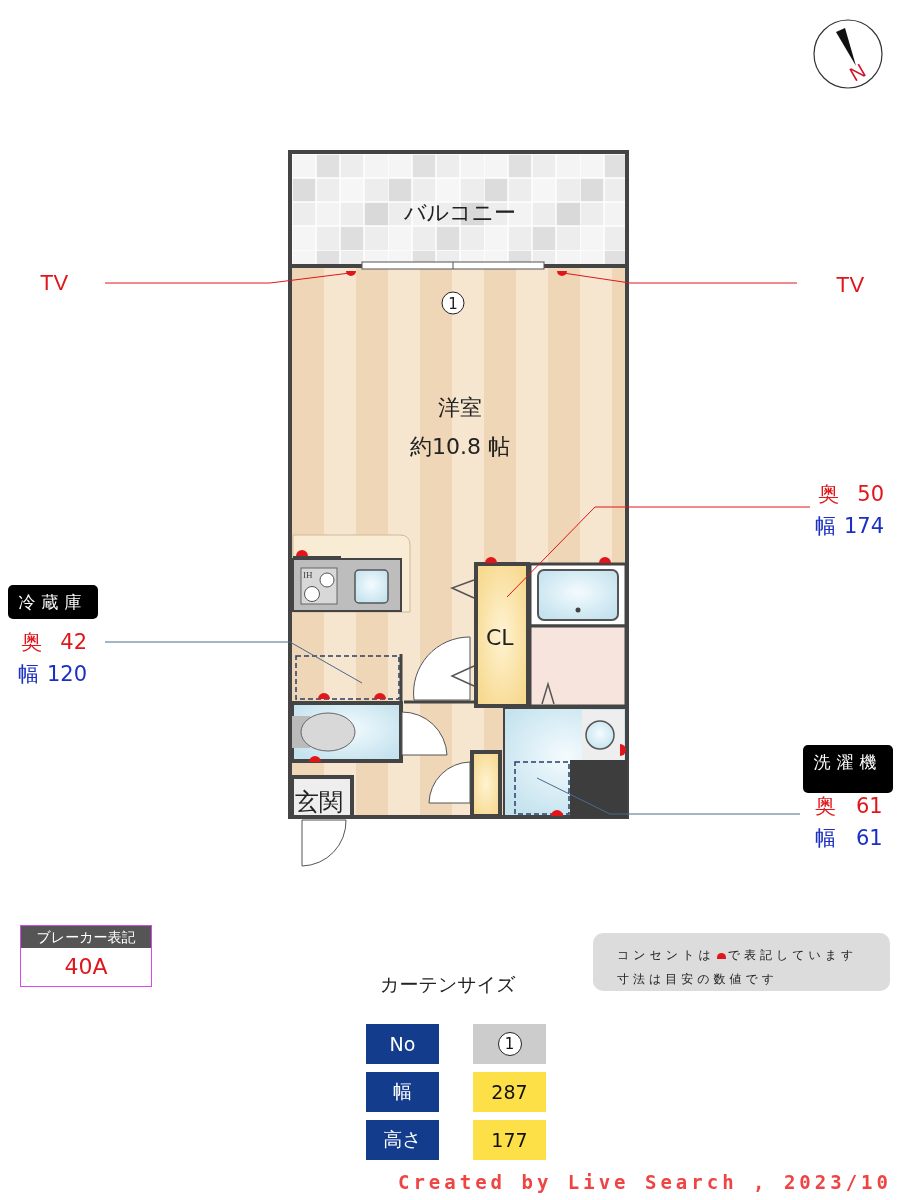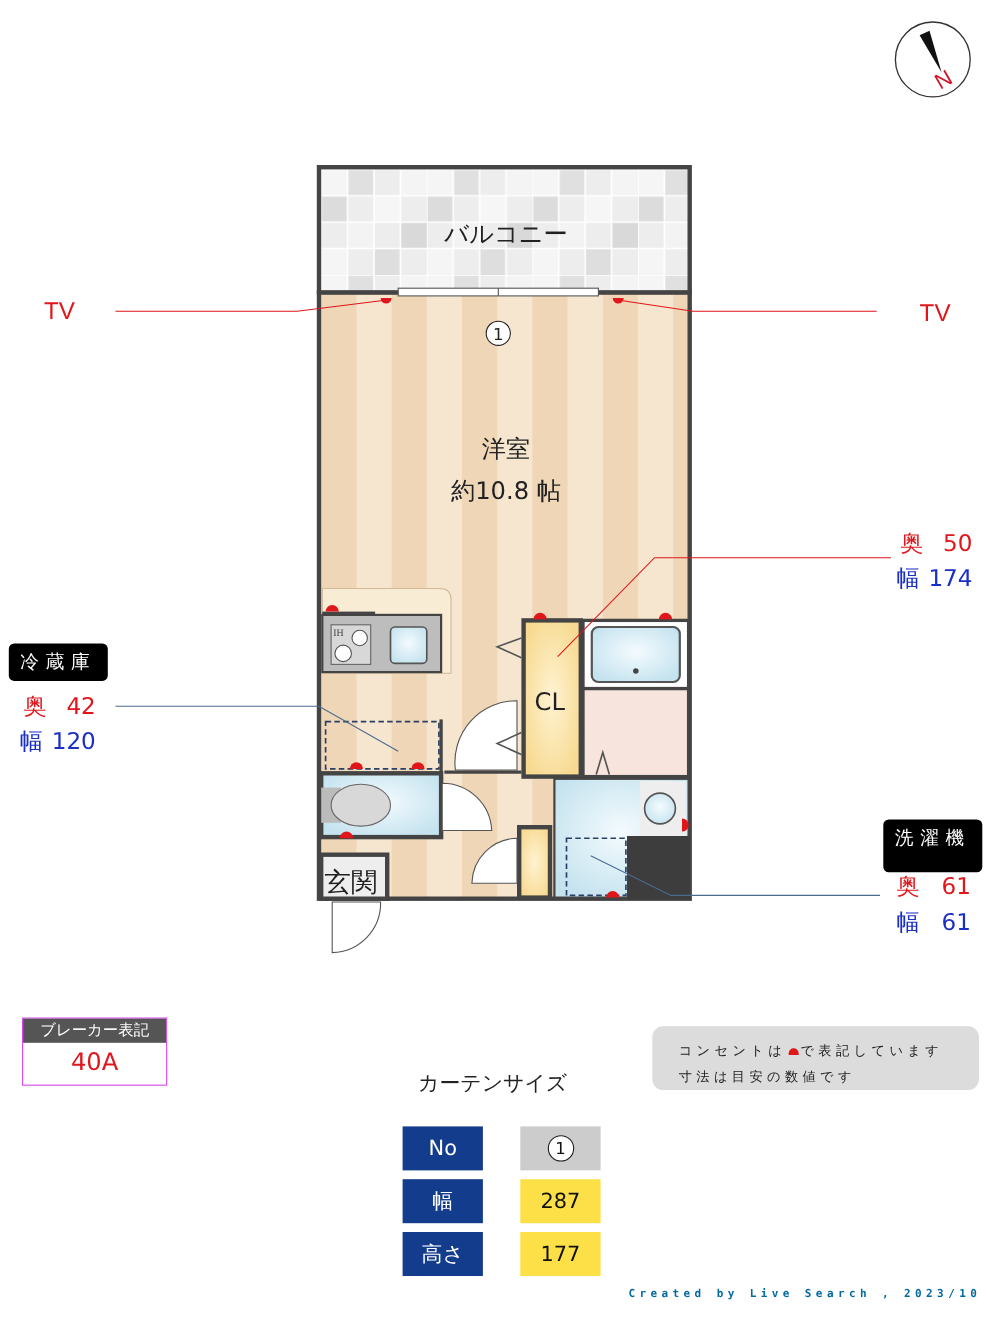--- a/index.html
+++ b/index.html
@@ -15,21 +15,21 @@
   .breaker .hd{background:#555;color:#fff;font-size:14px;text-align:center;height:22px;line-height:22px;}
   .breaker .val{color:#e0161b;font-size:22px;text-align:center;height:38px;line-height:38px;}
   .note{background:#dcdcdc;border-radius:10px;font-size:12px;letter-spacing:4px;color:#222;padding:10px 0 0 24px;box-sizing:border-box;line-height:24px;}
   .note .dot{display:inline-block;width:9px;height:6px;background:#e0161b;border-radius:5px 5px 0 0;vertical-align:middle;margin:0 2px;}
   .cur-title{font-size:19px;color:#222;}
   .cur-row{display:flex;gap:34px;height:40px;margin-bottom:8px;}
   .cur-key{width:73px;background:#133c8c;color:#fff;font-size:19px;display:flex;align-items:center;justify-content:center;}
   .cur-val{width:73px;background:#fde047;color:#111;font-size:19px;display:flex;align-items:center;justify-content:center;}
   .cur-val.gray{background:#cccccc;}
   .circ{display:inline-block;width:22px;height:22px;border:1px solid #222;border-radius:50%;text-align:center;line-height:22px;font-size:15px;background:#fff;}
-  .footer{font-family:"DejaVu Sans Mono","Liberation Mono",monospace;font-size:10px;letter-spacing:4px;color:#0369a1;font-weight:bold;}
+  .footer{font-family:"DejaVu Sans Mono","Liberation Mono",monospace;font-size:19px;letter-spacing:4px;color:#ef4444;font-weight:bold;}
   .label-room{font-size:22px;color:#222;text-align:center;}
 </style>
 </head>
 <body>
 
 <div class="abs" style="left:812px;top:18px;width:72px;height:72px;">
   <svg width="72" height="72">
     <circle cx="36" cy="36" r="34" fill="#fff" stroke="#333" stroke-width="1.2"></circle>
     <polygon points="24,14 33,10 44,48" fill="#111"></polygon>
     <text x="38" y="62" font-size="20" fill="#d0142a" font-family="Liberation Sans,sans-serif" transform="rotate(-30 44 54)">N</text>

